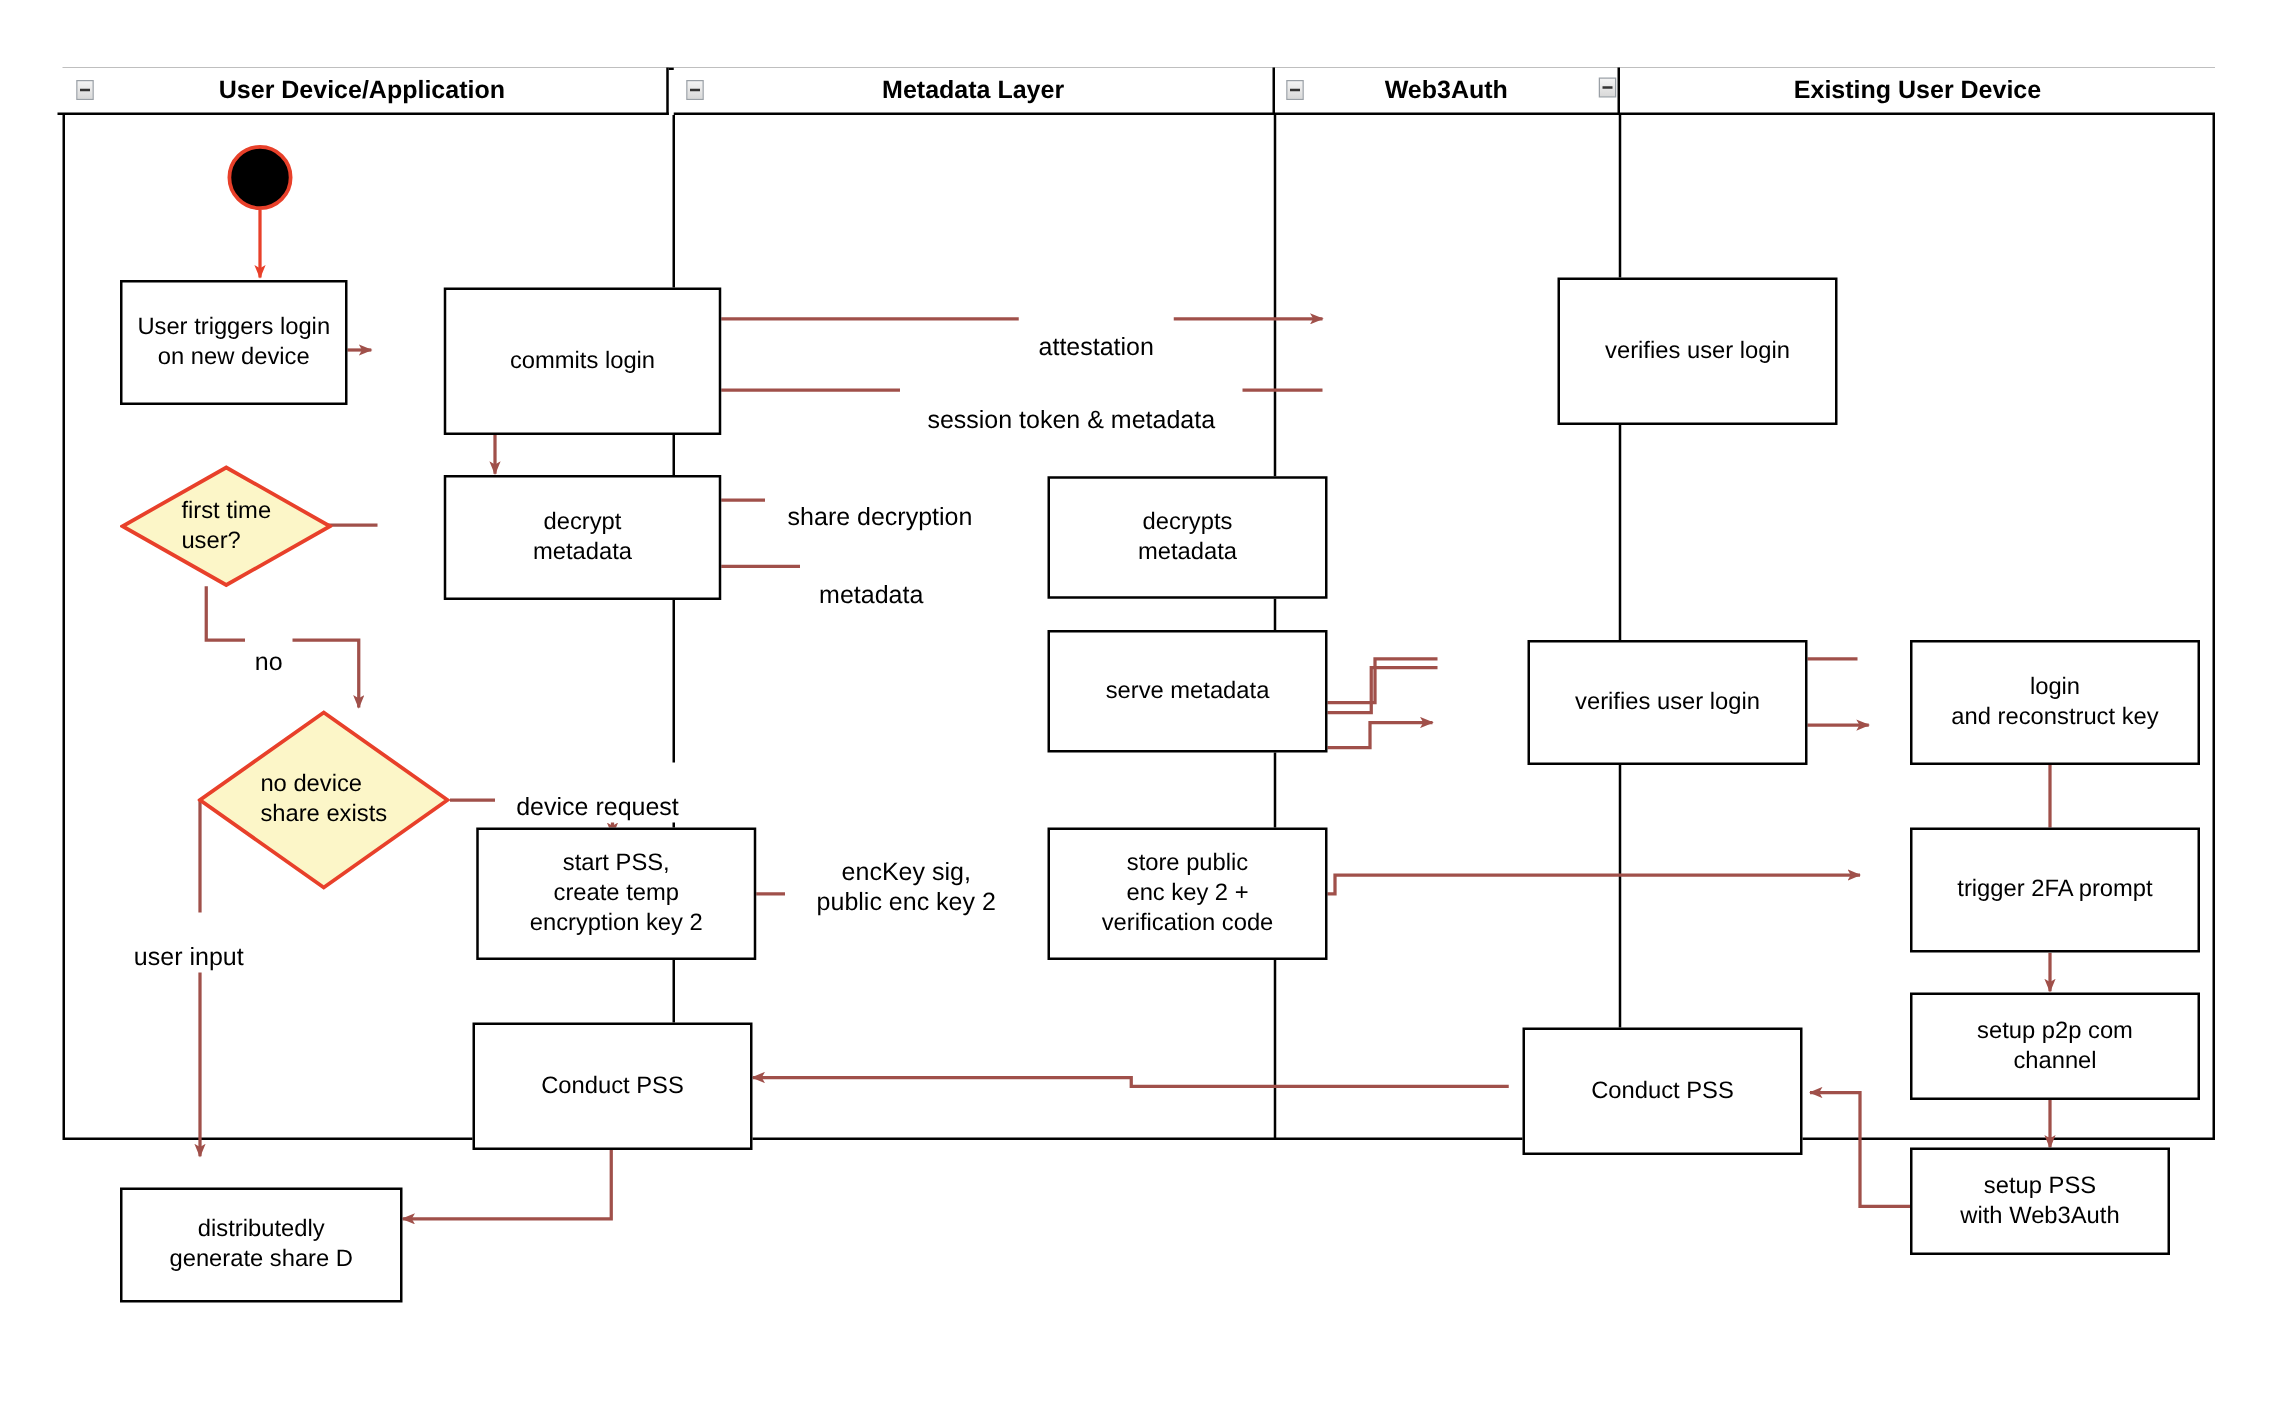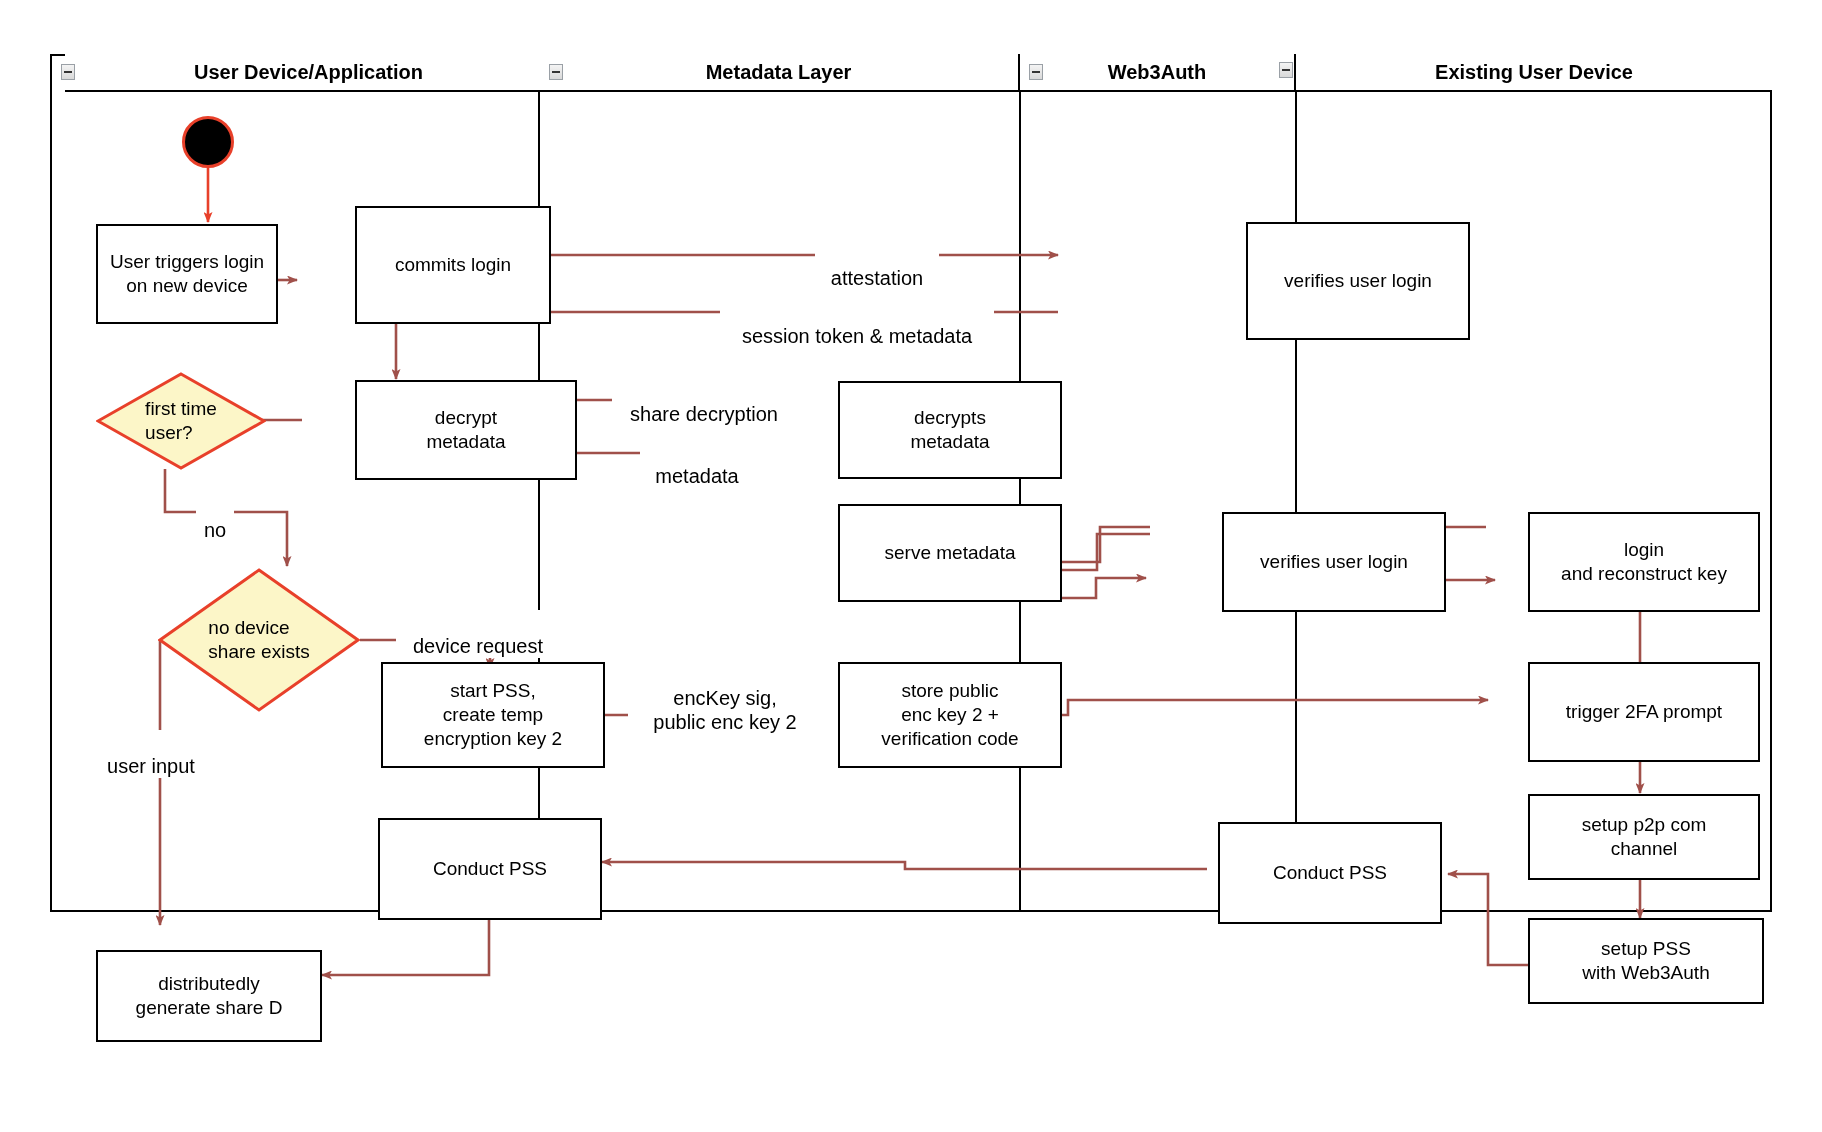--- a/index.html
+++ b/index.html
@@ -120,21 +120,21 @@
     padding: 0 2px;
   }
 </style>
 </head>
 <body>
 
 <div id="canvas">
 
   <div class="lane-frame" style="left:50px; top:54px; width:1722px; height:858px;"></div>
 
-  <div class="lane-header" style="left:65px; top:54px; width:489px; height:38px;">
+  <div class="lane-header" style="left:46px; top:54px; width:489px; height:38px;">
     <span>User Device/Application</span>
   </div>
   <div class="collapse-icon" style="left:61px; top:64px;"></div>
 
   <div class="lane-header" style="left:539px; top:54px; width:481px; height:38px;">
     <span>Metadata Layer</span>
   </div>
   <div class="collapse-icon" style="left:549px; top:64px;"></div>
 
   <div class="lane-header" style="left:1020px; top:54px; width:276px; height:38px;">
@@ -216,21 +216,21 @@
     </g>
   </svg>
 
   <div class="start-node" style="left:182px; top:116px; width:52px; height:52px;"></div>
 
   <div class="node" style="left:96px; top:224px; width:182px; height:100px;">
     <span>User triggers login
 on new device</span>
   </div>
 
-  <div class="node" style="left:355px; top:206px; width:196px; height:118px;">
+  <div class="node" style="left:355px; top:230px; width:222px; height:118px;">
     <span>commits login</span>
   </div>
 
   <div class="node" style="left:355px; top:380px; width:222px; height:100px;">
     <span>decrypt
 metadata</span>
   </div>
 
   <div class="node" style="left:381px; top:662px; width:224px; height:106px;">
     <span>start PSS,
@@ -281,21 +281,21 @@
 
   <div class="node" style="left:1528px; top:662px; width:232px; height:100px;">
     <span>trigger 2FA prompt</span>
   </div>
 
   <div class="node" style="left:1528px; top:794px; width:232px; height:86px;">
     <span>setup p2p com
 channel</span>
   </div>
 
-  <div class="node" style="left:1528px; top:918px; width:236px; height:86px;">
+  <div class="node" style="left:1528px; top:918px; width:208px; height:86px;">
     <span>setup PSS
 with Web3Auth</span>
   </div>
 
   <div class="decision" style="left:96px; top:372px; width:170px; height:98px;">
     <svg class="dshape" viewBox="0 0 170 98" preserveAspectRatio="none">
       <polygon points="85,2 168,49 85,96 2,49" fill="#fcf6c8" stroke="#e8402a" stroke-width="3"></polygon>
     </svg>
     <span class="dlabel">first time
 user?</span>

